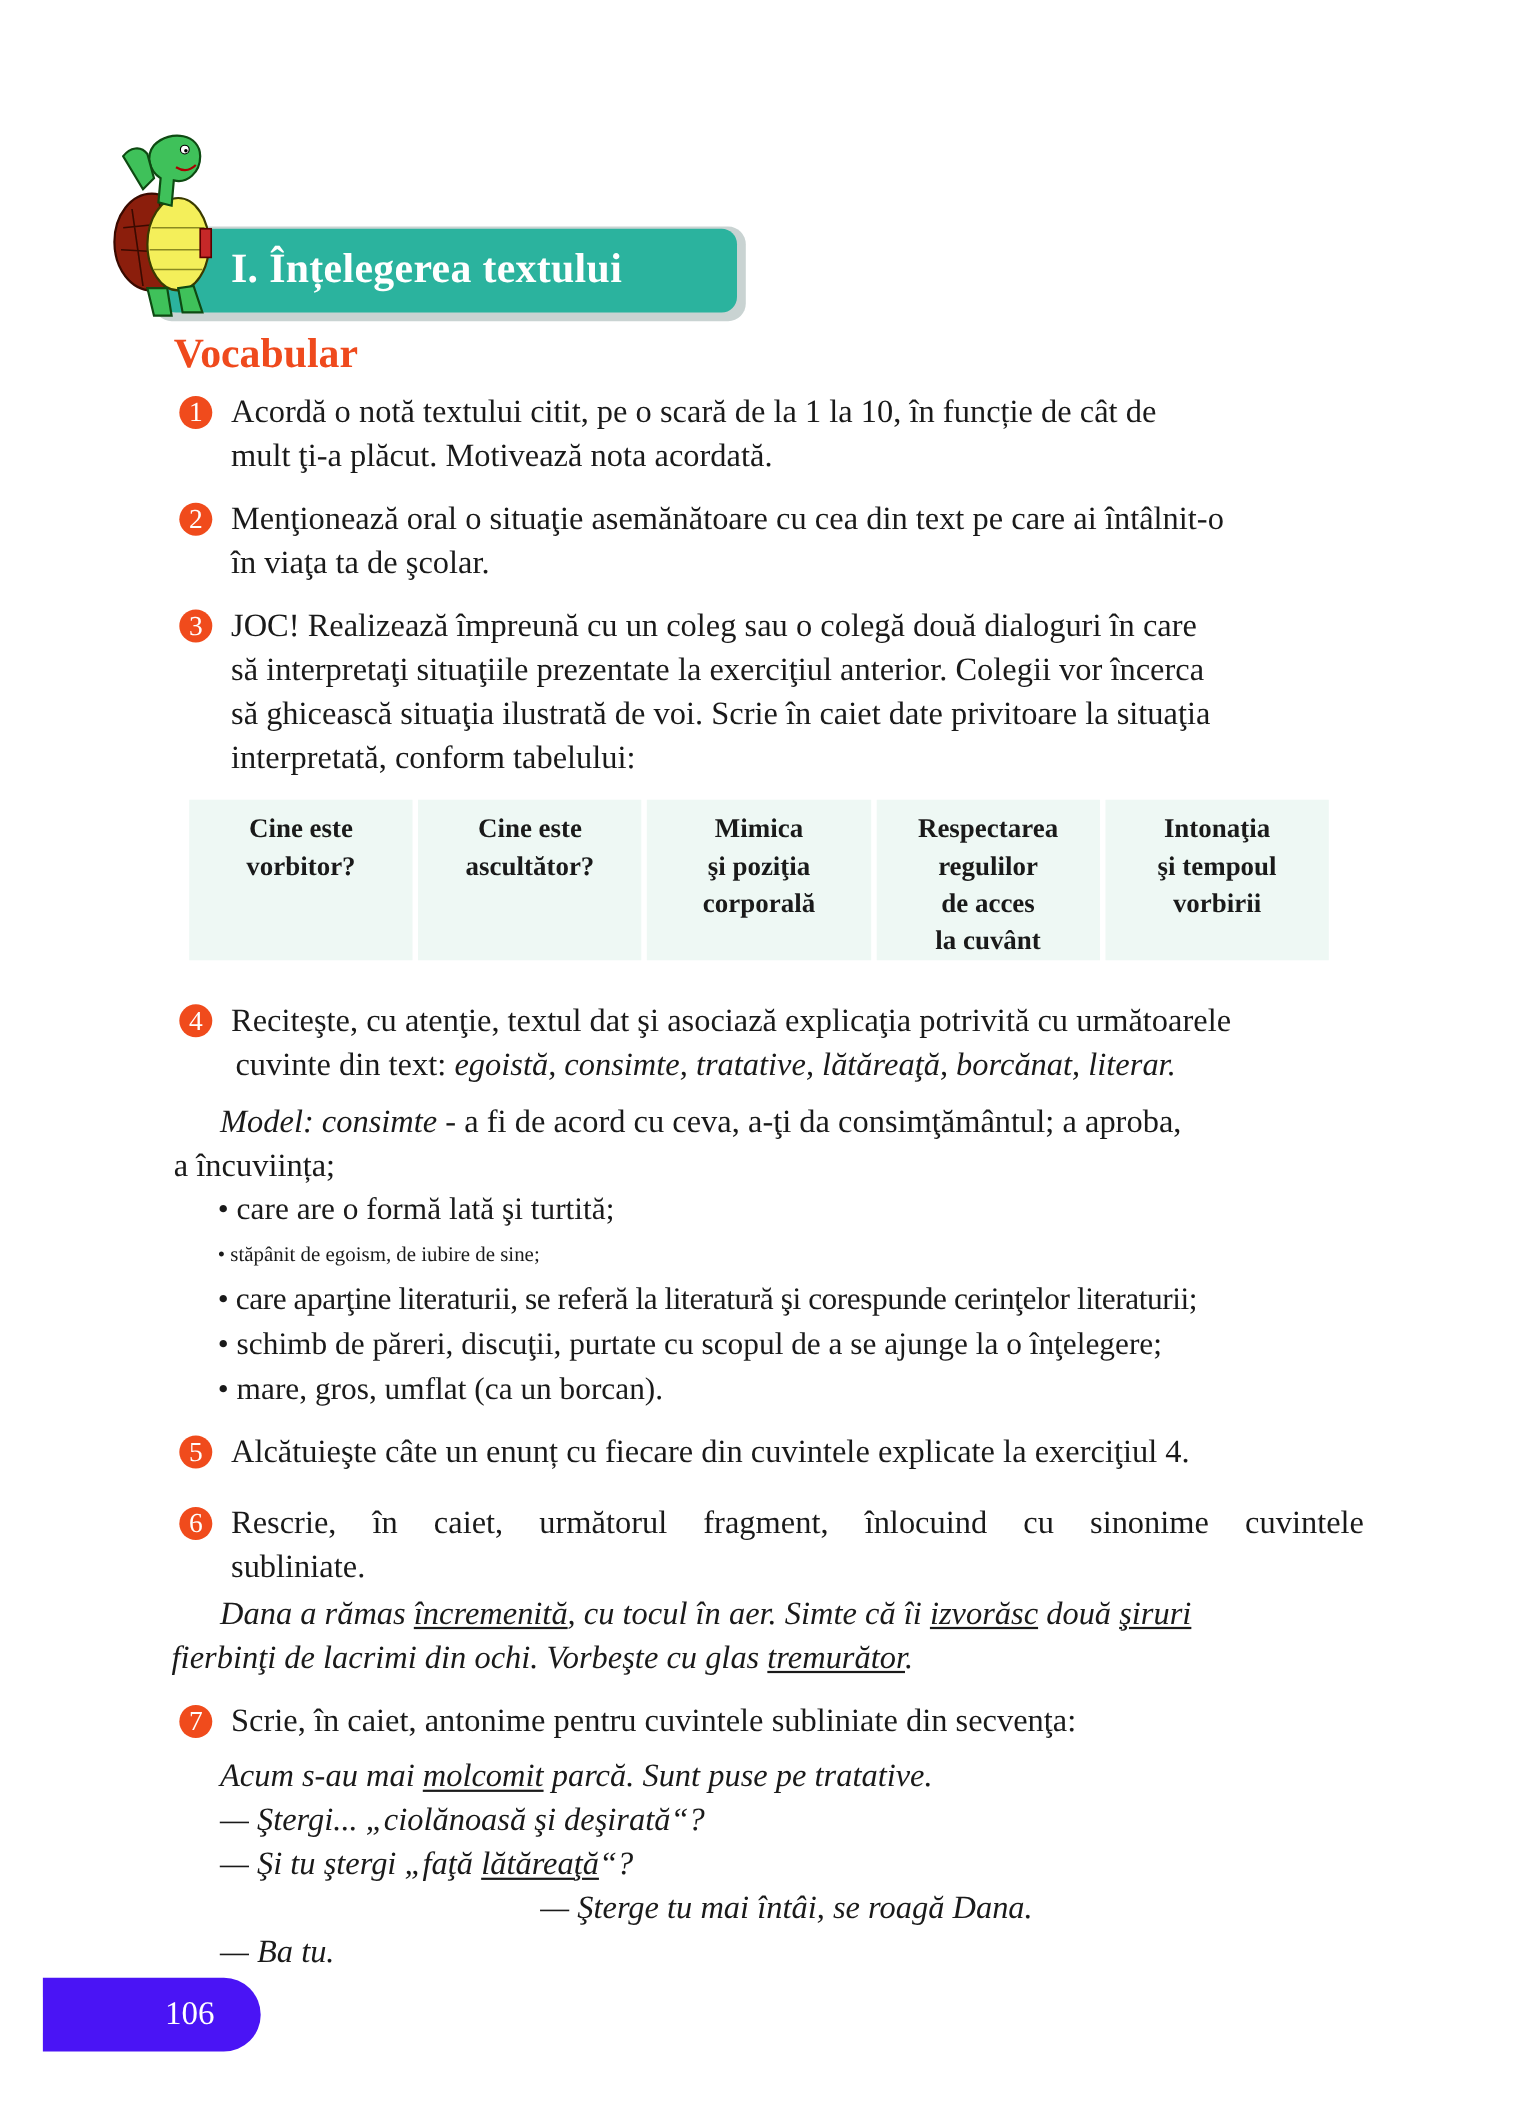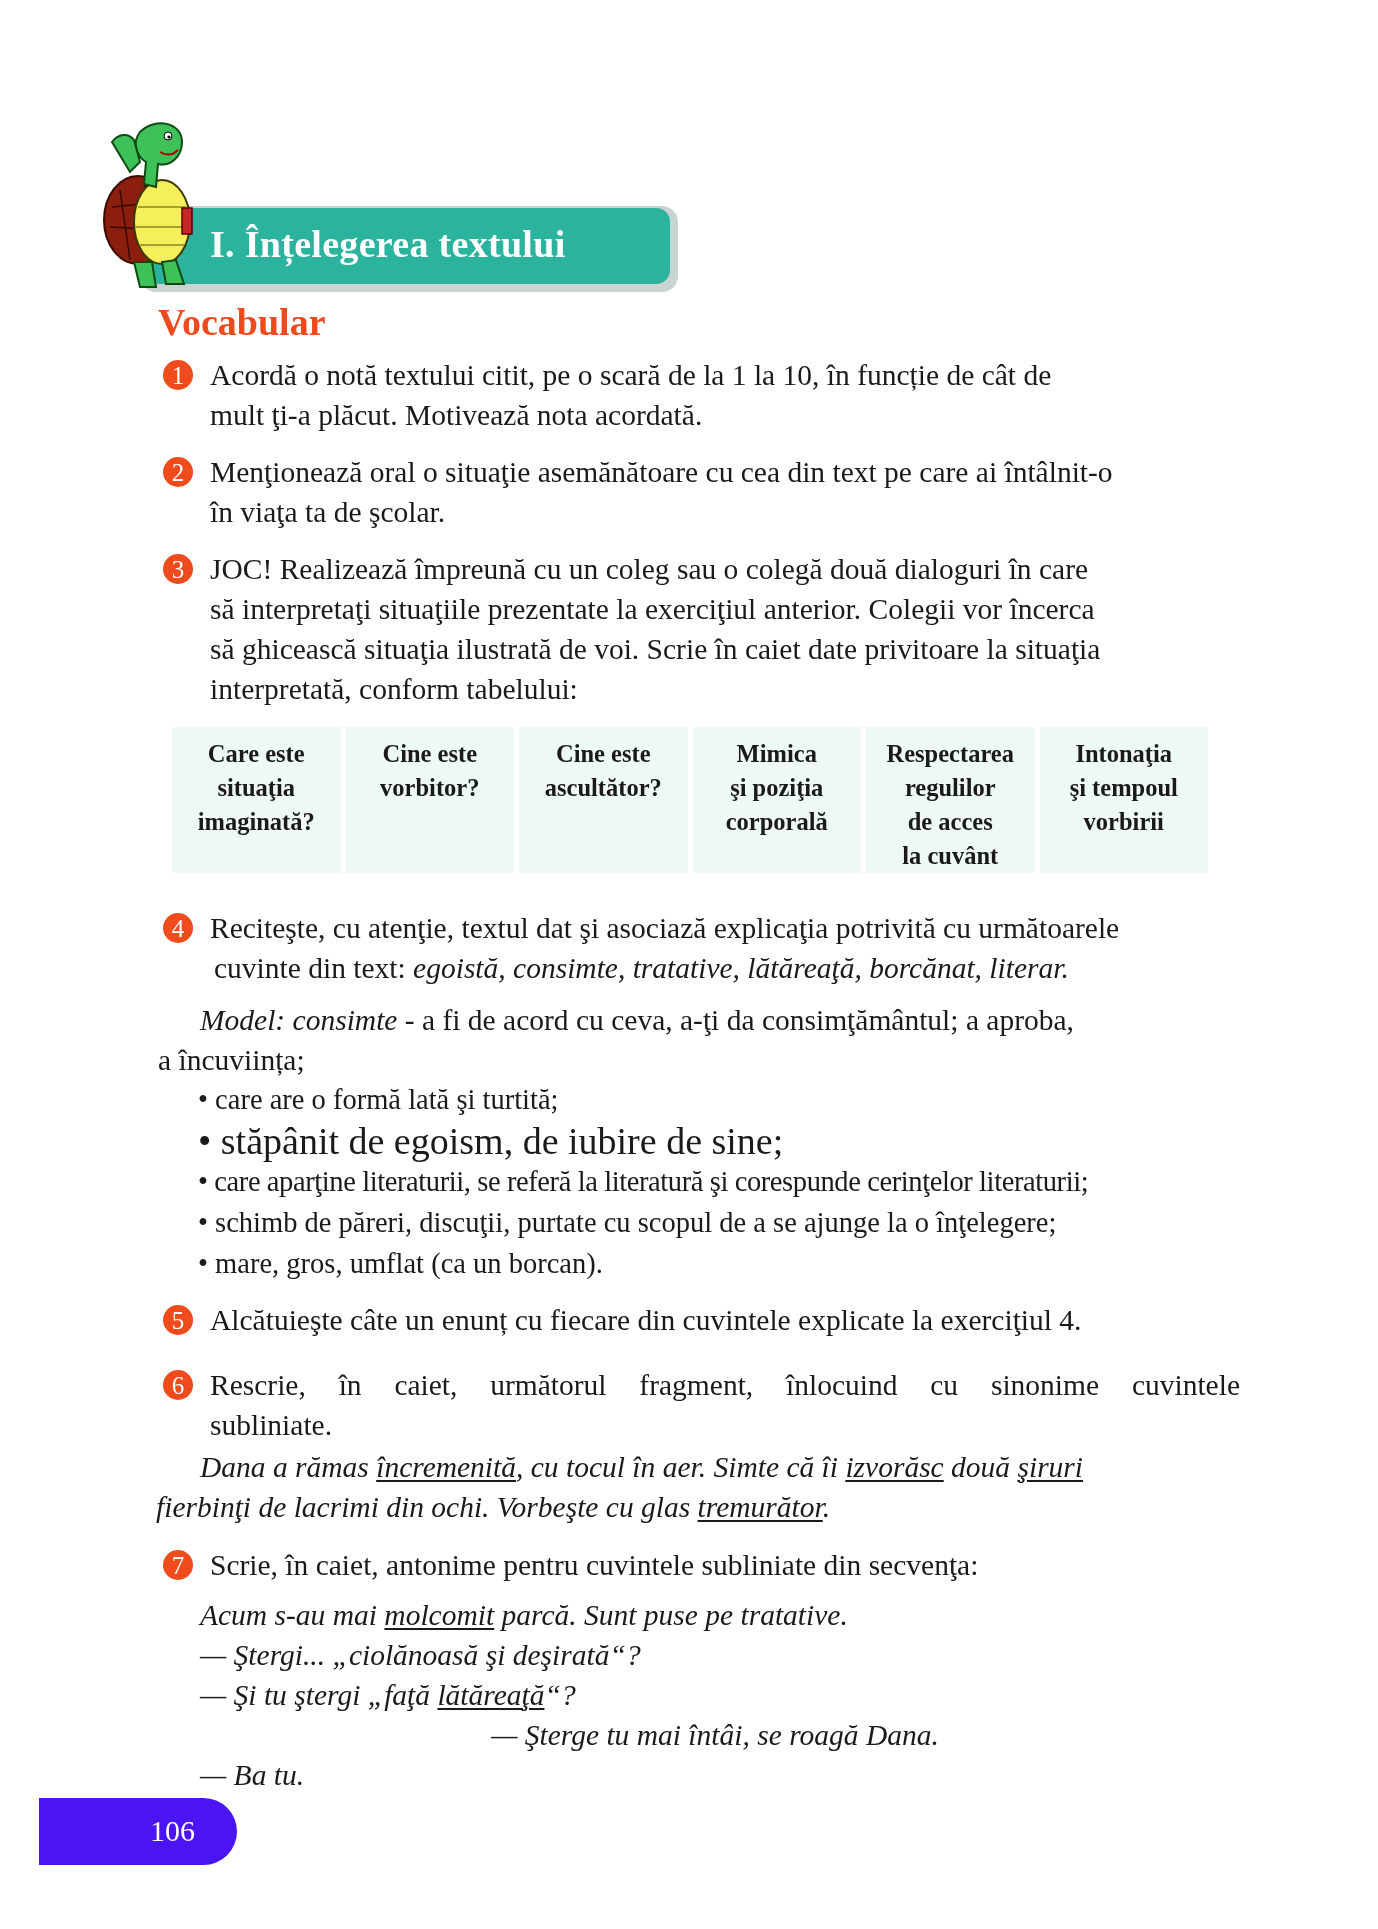--- a/index.html
+++ b/index.html
@@ -68,25 +68,20 @@
 <div class="line" style="top:492px;">în viaţa ta de şcolar.</div>
 
 <div class="num" style="left:163px;top:554px;">3</div>
 <div class="line" style="top:549px;"><span class="b">JOC!</span><span> Realizează împreună cu un coleg sau o colegă două dialoguri în care</span></div>
 <div class="line" style="top:589px;">să interpretaţi situaţiile prezentate la exerciţiul anterior. Colegii vor încerca</div>
 <div class="line" style="top:629px;">să ghicească situaţia ilustrată de voi. Scrie în caiet date privitoare la situaţia</div>
 <div class="line" style="top:669px;">interpretată, conform tabelului:</div>
 
 <div id="table" class="abs">
     <div class="cell">
-      <div>Care este</div>
-      <div>situaţia</div>
-      <div>imaginată?</div>
-    </div>
-    <div class="cell">
       <div>Cine este</div>
       <div>vorbitor?</div>
     </div>
     <div class="cell">
       <div>Cine este</div>
       <div>ascultător?</div>
     </div>
     <div class="cell">
       <div>Mimica</div>
       <div>şi poziţia</div>
@@ -104,21 +99,21 @@
       <div>vorbirii</div>
     </div>
   </div>
 
 <div class="num" style="left:163px;top:913px;">4</div>
 <div class="line" style="top:908px;">Reciteşte, cu atenţie, textul dat şi asociază explicaţia potrivită cu următoarele</div>
 <div class="line" style="top:948px;left:214px;"><span>cuvinte din text: </span><span class="it">egoistă, consimte, tratative, lătăreaţă, borcănat, literar.</span></div>
 <div class="line" style="top:1000px;left:200px;width:1040px;"><span class="b it">Model:</span> <span class="it">consimte</span><span> - a fi de acord cu ceva, a-ţi da consimţământul; a aproba,</span></div>
 <div class="line" style="top:1040px;left:158px;">a încuviința;</div>
 <div class="line" style="top:1080px;left:198px;font-size:28.5px;">• care are o formă lată şi turtită;</div>
-<div class="line" style="top:1121px;left:198px;font-size:38px;">• stăpânit de egoism, de iubire de sine;</div>
+<div class="line" style="top:1121px;left:198px;font-size:19px;">• stăpânit de egoism, de iubire de sine;</div>
 <div class="line" style="top:1162px;left:198px;font-size:28.5px;letter-spacing:-0.4px;">• care aparţine literaturii, se referă la literatură şi corespunde cerinţelor literaturii;</div>
 <div class="line" style="top:1203px;left:198px;font-size:28.5px;">• schimb de păreri, discuţii, purtate cu scopul de a se ajunge la o înţelegere;</div>
 <div class="line" style="top:1244px;left:198px;font-size:28.5px;">• mare, gros, umflat (ca un borcan).</div>
 
 <div class="num" style="left:163px;top:1305px;">5</div>
 <div class="line" style="top:1300px;">Alcătuieşte câte un enunț cu fiecare din cuvintele explicate la exerciţiul 4.</div>
 
 <div class="num" style="left:163px;top:1370px;">6</div>
 <div class="line just" style="top:1365px;">Rescrie, în caiet, următorul fragment, înlocuind cu sinonime cuvintele</div>
 <div class="line" style="top:1405px;">subliniate.</div>

